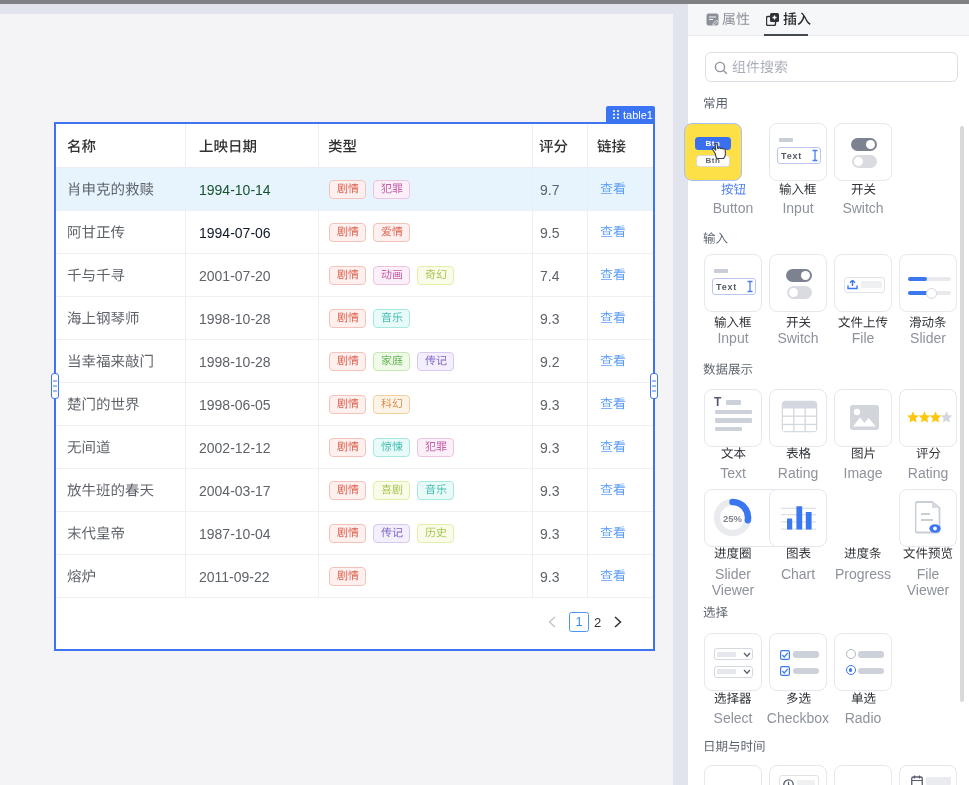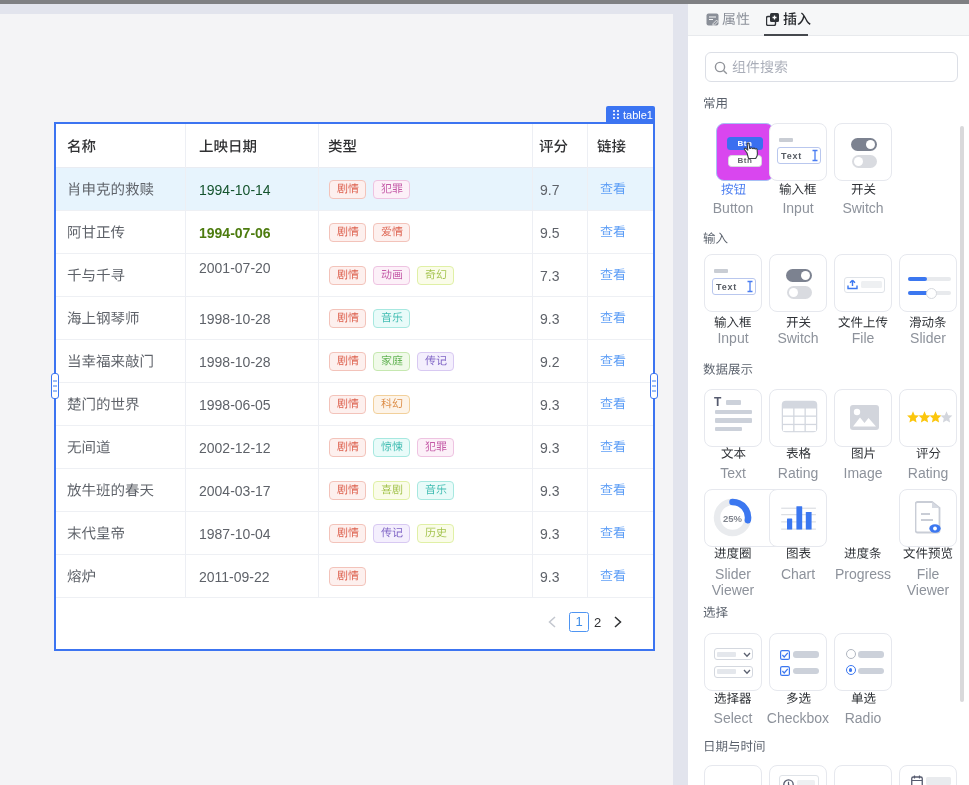--- a/index.html
+++ b/index.html
@@ -86,21 +86,21 @@
 <div style="position:absolute;left:599.5px;top:182.0px">
       <svg width="26.0" height="15" viewBox="0 0 26.0 15" style="display:block">
         <path fill="#5c9df6" d="M3.8 8.3H9.1V9.4H3.8ZM3.8 6.6H9.1V7.7H3.8ZM2.9 5.9V10.1H10.1V5.9ZM1 10.9V11.8H12.1V10.9ZM6 0.3V1.9H0.7V2.8H4.9C3.8 4 2.1 5.1 0.5 5.7C0.7 5.8 1 6.2 1.1 6.4C2.9 5.7 4.8 4.4 6 2.8V5.5H6.9V2.8C8.1 4.3 10.1 5.7 11.9 6.3C12 6.1 12.3 5.7 12.5 5.5C10.9 5 9.1 4 8 2.8H12.3V1.9H6.9V0.3Z M17.3 8.4H23V9.3H17.3ZM17.3 7.7V6.8H23V7.7ZM17.3 10H23V10.9H17.3ZM23.7 0.4C21.7 0.8 17.7 1 14.5 1C14.6 1.2 14.7 1.5 14.7 1.8C15.9 1.8 17.1 1.7 18.3 1.7C18.2 2 18.1 2.3 18 2.6H14.7V3.4H17.7C17.6 3.7 17.5 4 17.3 4.3H13.8V5.1H16.8C16 6.5 14.9 7.7 13.4 8.6C13.6 8.7 13.9 9.1 14.1 9.3C14.9 8.8 15.7 8.1 16.4 7.4V12.2H17.3V11.7H23V12.2H24V6H17.4C17.6 5.7 17.8 5.4 18 5.1H25.2V4.3H18.4C18.5 4 18.7 3.7 18.8 3.4H24.5V2.6H19.1L19.4 1.6C21.3 1.5 23 1.3 24.4 1.1Z"></path>
       </svg>
     </div>
 <div style="position:absolute;left:66.5px;top:224.5px">
       <svg width="58.0" height="16.5" viewBox="0 0 58.0 16.5" style="display:block">
         <path fill="#5e6269" d="M5.5 1.3V2.3H11.7V12.3C11.7 12.6 11.6 12.6 11.3 12.6C10.9 12.7 9.9 12.7 8.7 12.6C8.9 12.9 9 13.4 9.1 13.6C10.6 13.6 11.5 13.6 12 13.5C12.5 13.3 12.7 13 12.7 12.3V2.3H14V1.3ZM6 4.3V10.7H7V9.6H10.1V4.3ZM7 5.3H9.1V8.7H7ZM1.2 0.9V13.6H2.1V1.9H4.1C3.8 2.9 3.3 4.1 2.9 5.2C4 6.3 4.2 7.3 4.2 8.1C4.2 8.6 4.1 9 3.9 9.1C3.8 9.2 3.6 9.3 3.5 9.3C3.2 9.3 2.9 9.3 2.6 9.3C2.8 9.5 2.9 10 2.9 10.2C3.2 10.2 3.6 10.2 3.9 10.2C4.2 10.2 4.4 10.1 4.6 9.9C5 9.6 5.2 9 5.2 8.2C5.2 7.3 5 6.3 3.9 5.1C4.4 3.9 4.9 2.5 5.3 1.3L4.6 0.9L4.5 0.9Z M24.5 0.3V3.1H19V0.3H17.9V3.1H15.2V4.1H17.9V13.6H19V12.6H24.5V13.5H25.7V4.1H28.3V3.1H25.7V0.3ZM19 4.1H24.5V7.3H19ZM19 11.6V8.4H24.5V11.6Z M31.7 5.1V11.9H29.8V13H42.8V11.9H37.2V7.4H41.7V6.3H37.2V2.4H42.3V1.3H30.3V2.4H36V11.9H32.8V5.1Z M47.4 0.3C46.5 2.6 45.2 4.7 43.8 6.1C43.9 6.4 44.3 6.9 44.4 7.2C44.9 6.7 45.4 6.1 45.8 5.4V13.6H46.9V3.8C47.4 2.8 48 1.7 48.4 0.7ZM50.3 10.7C51.7 11.5 53.3 12.8 54.1 13.6L54.9 12.8C54.5 12.4 54 12 53.3 11.5C54.4 10.3 55.7 8.9 56.5 7.9L55.8 7.4L55.6 7.5H50.9L51.5 5.7H57.3V4.7H51.8L52.2 3H56.7V2H52.5L52.9 0.5L51.8 0.4L51.4 2H48.5V3H51.1L50.6 4.7H47.7V5.7H50.3C50 6.8 49.7 7.7 49.5 8.5H54.7C54 9.2 53.2 10.1 52.5 10.9C52 10.6 51.5 10.3 51.1 10Z"></path>
       </svg>
     </div>
-<div style="position:absolute;top:225.0px;font-size:14px;color:#4d7c0f;font-weight:bold;line-height:16px;white-space:nowrap;left:199px;">1994-07-06</div>
+<div style="position:absolute;top:225.0px;font-size:14px;color:#0f172a;font-weight:normal;line-height:16px;white-space:nowrap;left:199px;">1994-07-06</div>
 <div class="abs" style="left:329px;top:223.0px;width:37px;height:19px;background:#fdf0ee;border:1px solid #f3c3ba;border-radius:4px;display:flex;align-items:center;justify-content:center">
       <svg width="22.0" height="13" viewBox="0 0 22.0 13" style="display:block">
         <path fill="#dc5d4a" d="M7.4 1.5V7.6H8.1V1.5ZM9.3 0.4V9.4C9.3 9.5 9.2 9.6 9.1 9.6C8.9 9.6 8.4 9.6 7.9 9.6C8 9.8 8.1 10.1 8.1 10.4C8.9 10.4 9.4 10.3 9.7 10.2C10 10.1 10.1 9.8 10.1 9.4V0.4ZM2.2 6.7V10.3H2.9V9.8H5.6V10.2H6.3V6.7H4.7V5.5H6.7V4.7H4.7V3.5H6.3V0.8H1.2V3.2C1.2 4.9 1.2 7.4 0.3 9.2C0.5 9.3 0.8 9.7 0.9 9.8C1.5 8.6 1.8 7 1.9 5.5H3.9V6.7ZM2 1.5H5.5V2.8H2ZM2 3.5H3.9V4.7H2C2 4.3 2 3.9 2 3.5ZM2.9 9.1V7.4H5.6V9.1Z M12.7 0.2V10.3H13.4V0.2ZM11.8 2.3C11.7 3.2 11.6 4.4 11.3 5.2L11.9 5.4C12.2 4.6 12.4 3.3 12.4 2.4ZM13.5 2C13.8 2.6 14 3.3 14.1 3.7L14.7 3.4C14.6 3 14.3 2.3 14.1 1.8ZM15.9 7.1H19.9V8H15.9ZM15.9 6.5V5.7H19.9V6.5ZM17.5 0.2V1.1H14.7V1.7H17.5V2.4H14.9V3H17.5V3.8H14.3V4.4H21.5V3.8H18.3V3H20.9V2.4H18.3V1.7H21.2V1.1H18.3V0.2ZM15.1 5.1V10.3H15.9V8.6H19.9V9.4C19.9 9.5 19.8 9.6 19.7 9.6C19.5 9.6 19 9.6 18.4 9.6C18.5 9.8 18.7 10.1 18.7 10.3C19.5 10.3 20 10.3 20.3 10.2C20.6 10 20.7 9.8 20.7 9.4V5.1Z"></path>
       </svg>
     </div>
 <div class="abs" style="left:373px;top:223.0px;width:37px;height:19px;background:#fdf0ee;border:1px solid #f3c3ba;border-radius:4px;display:flex;align-items:center;justify-content:center">
       <svg width="22.0" height="13" viewBox="0 0 22.0 13" style="display:block">
         <path fill="#dc5d4a" d="M9.2 0.4C7.3 0.7 3.9 0.9 1.2 0.9C1.3 1.1 1.4 1.4 1.4 1.6C4.1 1.6 7.4 1.4 9.5 1ZM8.1 1.4C7.9 1.8 7.5 2.5 7.2 2.9H6.1C6 2.5 5.8 2 5.6 1.5L4.9 1.7C5.1 2.1 5.2 2.6 5.3 2.9H3.6C3.5 2.6 3.2 2 3 1.6L2.4 1.8C2.6 2.2 2.7 2.6 2.8 2.9H0.9V4.8H1.6V3.6H9.4V4.8H10.1V2.9H8C8.2 2.5 8.5 2 8.8 1.6ZM4.5 7.2H7.8C7.4 7.7 6.8 8.1 6.2 8.4C5.5 8.1 4.9 7.7 4.5 7.2ZM4 3.9C3.9 4.2 3.9 4.6 3.8 4.9H1.7V5.6H3.6C3 7.4 2 8.8 0.5 9.6C0.6 9.7 0.9 10.1 1 10.2C2.2 9.5 3.1 8.6 3.7 7.3C4.2 7.9 4.8 8.4 5.4 8.8C4.6 9.1 3.7 9.3 2.8 9.5C2.9 9.6 3.1 10 3.2 10.2C4.2 10 5.3 9.7 6.2 9.2C7.3 9.7 8.5 10 9.8 10.2C9.9 10 10.1 9.6 10.2 9.5C9.1 9.3 8 9.1 7 8.7C7.8 8.2 8.5 7.6 8.9 6.8L8.5 6.4L8.3 6.5H4.1C4.2 6.2 4.3 5.9 4.4 5.6H9.3V4.9H4.6C4.7 4.6 4.7 4.3 4.8 4Z M12.7 0.2V10.3H13.4V0.2ZM11.8 2.3C11.7 3.2 11.6 4.4 11.3 5.2L11.9 5.4C12.2 4.6 12.4 3.3 12.4 2.4ZM13.5 2C13.8 2.6 14 3.3 14.1 3.7L14.7 3.4C14.6 3 14.3 2.3 14.1 1.8ZM15.9 7.1H19.9V8H15.9ZM15.9 6.5V5.7H19.9V6.5ZM17.5 0.2V1.1H14.7V1.7H17.5V2.4H14.9V3H17.5V3.8H14.3V4.4H21.5V3.8H18.3V3H20.9V2.4H18.3V1.7H21.2V1.1H18.3V0.2ZM15.1 5.1V10.3H15.9V8.6H19.9V9.4C19.9 9.5 19.8 9.6 19.7 9.6C19.5 9.6 19 9.6 18.4 9.6C18.5 9.8 18.7 10.1 18.7 10.3C19.5 10.3 20 10.3 20.3 10.2C20.6 10 20.7 9.8 20.7 9.4V5.1Z"></path>
       </svg>
     </div>
@@ -108,37 +108,37 @@
 <div style="position:absolute;left:599.5px;top:225.0px">
       <svg width="26.0" height="15" viewBox="0 0 26.0 15" style="display:block">
         <path fill="#5c9df6" d="M3.8 8.3H9.1V9.4H3.8ZM3.8 6.6H9.1V7.7H3.8ZM2.9 5.9V10.1H10.1V5.9ZM1 10.9V11.8H12.1V10.9ZM6 0.3V1.9H0.7V2.8H4.9C3.8 4 2.1 5.1 0.5 5.7C0.7 5.8 1 6.2 1.1 6.4C2.9 5.7 4.8 4.4 6 2.8V5.5H6.9V2.8C8.1 4.3 10.1 5.7 11.9 6.3C12 6.1 12.3 5.7 12.5 5.5C10.9 5 9.1 4 8 2.8H12.3V1.9H6.9V0.3Z M17.3 8.4H23V9.3H17.3ZM17.3 7.7V6.8H23V7.7ZM17.3 10H23V10.9H17.3ZM23.7 0.4C21.7 0.8 17.7 1 14.5 1C14.6 1.2 14.7 1.5 14.7 1.8C15.9 1.8 17.1 1.7 18.3 1.7C18.2 2 18.1 2.3 18 2.6H14.7V3.4H17.7C17.6 3.7 17.5 4 17.3 4.3H13.8V5.1H16.8C16 6.5 14.9 7.7 13.4 8.6C13.6 8.7 13.9 9.1 14.1 9.3C14.9 8.8 15.7 8.1 16.4 7.4V12.2H17.3V11.7H23V12.2H24V6H17.4C17.6 5.7 17.8 5.4 18 5.1H25.2V4.3H18.4C18.5 4 18.7 3.7 18.8 3.4H24.5V2.6H19.1L19.4 1.6C21.3 1.5 23 1.3 24.4 1.1Z"></path>
       </svg>
     </div>
 <div style="position:absolute;left:66.5px;top:267.5px">
       <svg width="58.0" height="16.5" viewBox="0 0 58.0 16.5" style="display:block">
         <path fill="#5e6269" d="M11.5 0.5C9.2 1.2 5.1 1.8 1.5 2.1C1.7 2.4 1.8 2.8 1.8 3.1C3.4 2.9 5 2.8 6.6 2.5V6H0.8V7.1H6.6V13.6H7.8V7.1H13.8V6H7.8V2.4C9.5 2.1 11.1 1.8 12.3 1.4Z M15.3 9V10.1H24.4V9ZM18.3 0.6C17.9 2.6 17.3 5.4 16.9 7L17.8 7H18H26.2C25.9 10.3 25.5 11.8 25 12.3C24.8 12.4 24.6 12.4 24.2 12.4C23.8 12.4 22.6 12.4 21.5 12.3C21.7 12.6 21.9 13.1 21.9 13.4C23 13.5 24 13.5 24.5 13.5C25.1 13.4 25.5 13.3 25.9 12.9C26.6 12.3 27 10.6 27.4 6.5C27.4 6.3 27.4 5.9 27.4 5.9H18.3C18.5 5.2 18.7 4.2 18.9 3.3H27.2V2.3H19.1L19.4 0.7Z M40.5 0.5C38.2 1.2 34.1 1.8 30.5 2.1C30.7 2.4 30.8 2.8 30.8 3.1C32.4 2.9 34 2.8 35.6 2.5V6H29.8V7.1H35.6V13.6H36.8V7.1H42.8V6H36.8V2.4C38.5 2.1 40.1 1.8 41.3 1.4Z M47.2 9.4C48 10.2 48.9 11.2 49.3 11.9L50.2 11.3C49.8 10.6 48.9 9.6 48 8.9ZM53 6.4V7.8H44.5V8.8H53V12.1C53 12.3 52.9 12.4 52.6 12.4C52.4 12.4 51.4 12.4 50.5 12.4C50.6 12.7 50.8 13.1 50.8 13.4C52.2 13.4 53 13.4 53.4 13.3C54 13.1 54.1 12.8 54.1 12.1V8.8H57.3V7.8H54.1V6.4ZM46.4 3.1V4H54.2V5.4H45.9V6.3H55.4V0.9H46V1.8H54.2V3.1Z"></path>
       </svg>
     </div>
-<div style="position:absolute;top:260px;font-size:14px;color:#5e6269;font-weight:normal;line-height:16px;white-space:nowrap;left:199px;">2001-07-20</div>
+<div style="position:absolute;top:268.0px;font-size:14px;color:#5e6269;font-weight:normal;line-height:16px;white-space:nowrap;left:199px;">2001-07-20</div>
 <div class="abs" style="left:329px;top:266.0px;width:37px;height:19px;background:#fdf0ee;border:1px solid #f3c3ba;border-radius:4px;display:flex;align-items:center;justify-content:center">
       <svg width="22.0" height="13" viewBox="0 0 22.0 13" style="display:block">
         <path fill="#dc5d4a" d="M7.4 1.5V7.6H8.1V1.5ZM9.3 0.4V9.4C9.3 9.5 9.2 9.6 9.1 9.6C8.9 9.6 8.4 9.6 7.9 9.6C8 9.8 8.1 10.1 8.1 10.4C8.9 10.4 9.4 10.3 9.7 10.2C10 10.1 10.1 9.8 10.1 9.4V0.4ZM2.2 6.7V10.3H2.9V9.8H5.6V10.2H6.3V6.7H4.7V5.5H6.7V4.7H4.7V3.5H6.3V0.8H1.2V3.2C1.2 4.9 1.2 7.4 0.3 9.2C0.5 9.3 0.8 9.7 0.9 9.8C1.5 8.6 1.8 7 1.9 5.5H3.9V6.7ZM2 1.5H5.5V2.8H2ZM2 3.5H3.9V4.7H2C2 4.3 2 3.9 2 3.5ZM2.9 9.1V7.4H5.6V9.1Z M12.7 0.2V10.3H13.4V0.2ZM11.8 2.3C11.7 3.2 11.6 4.4 11.3 5.2L11.9 5.4C12.2 4.6 12.4 3.3 12.4 2.4ZM13.5 2C13.8 2.6 14 3.3 14.1 3.7L14.7 3.4C14.6 3 14.3 2.3 14.1 1.8ZM15.9 7.1H19.9V8H15.9ZM15.9 6.5V5.7H19.9V6.5ZM17.5 0.2V1.1H14.7V1.7H17.5V2.4H14.9V3H17.5V3.8H14.3V4.4H21.5V3.8H18.3V3H20.9V2.4H18.3V1.7H21.2V1.1H18.3V0.2ZM15.1 5.1V10.3H15.9V8.6H19.9V9.4C19.9 9.5 19.8 9.6 19.7 9.6C19.5 9.6 19 9.6 18.4 9.6C18.5 9.8 18.7 10.1 18.7 10.3C19.5 10.3 20 10.3 20.3 10.2C20.6 10 20.7 9.8 20.7 9.4V5.1Z"></path>
       </svg>
     </div>
 <div class="abs" style="left:373px;top:266.0px;width:37px;height:19px;background:#fcf0f8;border:1px solid #eec3e1;border-radius:4px;display:flex;align-items:center;justify-content:center">
       <svg width="22.0" height="13" viewBox="0 0 22.0 13" style="display:block">
         <path fill="#c45aa7" d="M1 1.1V1.9H5.2V1.1ZM7.2 0.4C7.2 1.2 7.2 2 7.1 2.8H5.6V3.6H7.1C7 6.1 6.5 8.4 5 9.7C5.3 9.9 5.5 10.1 5.7 10.3C7.3 8.8 7.8 6.3 7.9 3.6H9.6C9.4 7.5 9.3 8.9 9 9.3C8.9 9.4 8.8 9.4 8.6 9.4C8.3 9.4 7.8 9.4 7.1 9.3C7.3 9.6 7.4 9.9 7.4 10.2C8 10.2 8.6 10.2 8.9 10.2C9.3 10.1 9.5 10 9.7 9.8C10.1 9.3 10.2 7.7 10.4 3.2C10.4 3.1 10.4 2.8 10.4 2.8H8C8 2 8 1.2 8 0.4ZM1 9 1 9V9C1.2 8.8 1.6 8.7 4.7 8L4.9 8.8L5.6 8.5C5.4 7.7 4.9 6.4 4.5 5.4L3.8 5.6C4 6.1 4.3 6.8 4.5 7.3L1.8 7.9C2.3 6.9 2.7 5.7 3 4.5H5.4V3.7H0.6V4.5H2.1C1.8 5.8 1.4 7.1 1.2 7.4C1 7.9 0.9 8.2 0.7 8.2C0.8 8.4 0.9 8.8 1 9Z M12 0.9V1.7H21V0.9ZM13.8 2.9V7.9H19.1V2.9ZM14.5 5.7H16.1V7.2H14.5ZM16.8 5.7H18.4V7.2H16.8ZM14.5 3.6H16.1V5.1H14.5ZM16.8 3.6H18.4V5.1H16.8ZM12 3.7V9.8H20.2V10.3H21V3.6H20.2V9H12.8V3.7Z"></path>
       </svg>
     </div>
 <div class="abs" style="left:417px;top:266.0px;width:37px;height:19px;background:#fafce9;border:1px solid #e0f0a6;border-radius:4px;display:flex;align-items:center;justify-content:center">
       <svg width="22.0" height="13" viewBox="0 0 22.0 13" style="display:block">
         <path fill="#a2c24b" d="M0.6 4.6V5.3H8.1V9.3C8.1 9.5 8 9.6 7.8 9.6C7.6 9.6 6.8 9.6 6 9.6C6.1 9.8 6.2 10.1 6.3 10.3C7.3 10.3 8 10.3 8.4 10.2C8.8 10.1 8.9 9.8 8.9 9.3V5.3H10.4V4.6ZM5.2 0.2C5.2 0.6 5.1 0.9 5 1.2H1.1V2H4.8C4.3 3 3.3 3.6 1 3.8C1.1 4 1.3 4.3 1.3 4.5C3.4 4.2 4.6 3.7 5.2 2.8C6.6 3.3 8.2 4 9.1 4.5L9.7 3.9C8.7 3.4 7 2.7 5.6 2.2L5.7 2H9.9V1.2H5.9C6 0.9 6 0.6 6 0.2ZM2.5 6.9H5.3V8.4H2.5ZM1.7 6.2V9.8H2.5V9.1H6.1V6.2Z M16.2 1.3V2.1H20.4C20.2 6.8 20.1 8.6 19.7 9C19.6 9.2 19.4 9.2 19.2 9.2C19 9.2 18.3 9.2 17.5 9.1C17.7 9.4 17.8 9.7 17.8 9.9C18.5 10 19.2 10 19.5 10C19.9 9.9 20.2 9.8 20.4 9.5C20.9 8.9 21 7.1 21.2 1.7C21.2 1.6 21.2 1.3 21.2 1.3ZM11.9 9.5C12.2 9.3 12.6 9.2 15.9 8.6C16.1 9.1 16.2 9.5 16.3 9.9L17 9.6C16.8 8.7 16.2 7.3 15.7 6.3L15 6.5C15.2 7 15.4 7.4 15.6 7.9L13.1 8.3C14.2 6.9 15.4 5.2 16.3 3.3L15.5 3C15.3 3.4 15.1 3.8 14.8 4.3L12.8 4.4C13.5 3.3 14.2 1.9 14.8 0.6L14 0.3C13.4 1.7 12.6 3.4 12.3 3.8C12 4.2 11.8 4.5 11.6 4.5C11.7 4.8 11.8 5.2 11.9 5.3C12.1 5.3 12.4 5.2 14.4 5C13.7 6.3 12.9 7.3 12.6 7.7C12.2 8.2 11.9 8.6 11.6 8.7C11.8 8.9 11.9 9.3 11.9 9.5Z"></path>
       </svg>
     </div>
-<div style="position:absolute;top:268.0px;font-size:14px;color:#5e6269;font-weight:normal;line-height:16px;white-space:nowrap;left:540px;">7.3</div>
+<div style="position:absolute;top:268.0px;font-size:14px;color:#5e6269;font-weight:normal;line-height:16px;white-space:nowrap;left:540px;">7.4</div>
 <div style="position:absolute;left:599.5px;top:268.0px">
       <svg width="26.0" height="15" viewBox="0 0 26.0 15" style="display:block">
         <path fill="#5c9df6" d="M3.8 8.3H9.1V9.4H3.8ZM3.8 6.6H9.1V7.7H3.8ZM2.9 5.9V10.1H10.1V5.9ZM1 10.9V11.8H12.1V10.9ZM6 0.3V1.9H0.7V2.8H4.9C3.8 4 2.1 5.1 0.5 5.7C0.7 5.8 1 6.2 1.1 6.4C2.9 5.7 4.8 4.4 6 2.8V5.5H6.9V2.8C8.1 4.3 10.1 5.7 11.9 6.3C12 6.1 12.3 5.7 12.5 5.5C10.9 5 9.1 4 8 2.8H12.3V1.9H6.9V0.3Z M17.3 8.4H23V9.3H17.3ZM17.3 7.7V6.8H23V7.7ZM17.3 10H23V10.9H17.3ZM23.7 0.4C21.7 0.8 17.7 1 14.5 1C14.6 1.2 14.7 1.5 14.7 1.8C15.9 1.8 17.1 1.7 18.3 1.7C18.2 2 18.1 2.3 18 2.6H14.7V3.4H17.7C17.6 3.7 17.5 4 17.3 4.3H13.8V5.1H16.8C16 6.5 14.9 7.7 13.4 8.6C13.6 8.7 13.9 9.1 14.1 9.3C14.9 8.8 15.7 8.1 16.4 7.4V12.2H17.3V11.7H23V12.2H24V6H17.4C17.6 5.7 17.8 5.4 18 5.1H25.2V4.3H18.4C18.5 4 18.7 3.7 18.8 3.4H24.5V2.6H19.1L19.4 1.6C21.3 1.5 23 1.3 24.4 1.1Z"></path>
       </svg>
     </div>
 <div style="position:absolute;left:66.5px;top:310.5px">
       <svg width="72.5" height="16.5" viewBox="0 0 72.5 16.5" style="display:block">
         <path fill="#5e6269" d="M1.4 1.2C2.2 1.7 3.3 2.3 3.9 2.8L4.5 2C4 1.5 2.9 0.9 2 0.5ZM0.6 5.5C1.4 5.9 2.5 6.5 3 7L3.6 6.1C3.1 5.7 2 5.1 1.2 4.7ZM1 12.8 2 13.4C2.6 12 3.3 10.2 3.9 8.7L3 8.1C2.5 9.7 1.6 11.6 1 12.8ZM8.1 5.7C8.7 6.1 9.4 6.8 9.7 7.3H6.6L6.9 5.3H11.9L11.8 7.3H9.7L10.3 6.9C10 6.4 9.3 5.7 8.7 5.3ZM4.1 7.3V8.3H5.5C5.3 9.5 5.1 10.6 4.9 11.5H11.4C11.3 12 11.2 12.3 11.1 12.4C10.9 12.6 10.8 12.6 10.5 12.6C10.3 12.6 9.6 12.6 8.8 12.5C9 12.8 9.1 13.2 9.1 13.5C9.8 13.5 10.5 13.5 10.9 13.5C11.4 13.4 11.7 13.3 12 13C12.2 12.7 12.3 12.3 12.5 11.5H13.6V10.6H12.6C12.6 9.9 12.7 9.2 12.8 8.3H14V7.3H12.8L12.9 4.8C12.9 4.7 12.9 4.3 12.9 4.3H6C5.9 5.2 5.8 6.3 5.6 7.3ZM6.5 8.3H11.7C11.7 9.2 11.6 10 11.6 10.6H6.2ZM7.7 8.7C8.3 9.3 9.1 10 9.4 10.6L10.1 10.1C9.7 9.6 9 8.8 8.3 8.4ZM6.4 0.3C5.9 2 5 3.7 4 4.8C4.2 4.9 4.7 5.2 4.9 5.4C5.5 4.7 6 3.9 6.5 2.9H13.6V1.9H6.9C7.1 1.5 7.3 1 7.5 0.6Z M20.7 0.5V11.8H15.2V12.9H28.3V11.8H21.8V6.1H27.3V5H21.8V0.5Z M31.5 0.3C31.1 1.7 30.3 3 29.5 3.8C29.6 4.1 29.9 4.6 30 4.9C30.5 4.3 31 3.7 31.4 3H34.7V1.9H32C32.2 1.5 32.3 1.1 32.5 0.6ZM31.8 13.5C32 13.3 32.4 13.1 34.8 11.8C34.8 11.6 34.7 11.2 34.6 10.9L32.9 11.7V8.5H34.9V7.5H32.9V5.5H34.6V4.5H30.6V5.5H31.9V7.5H29.9V8.5H31.9V11.7C31.9 12.2 31.6 12.5 31.3 12.6C31.5 12.8 31.7 13.3 31.8 13.5ZM35.2 1.1V13.6H36.2V2H41.4V12.2C41.4 12.4 41.4 12.5 41.2 12.5C40.9 12.5 40.3 12.5 39.5 12.5C39.7 12.7 39.8 13.2 39.9 13.4C40.9 13.4 41.5 13.4 41.9 13.2C42.3 13.1 42.5 12.8 42.5 12.2V1.1ZM39.9 2.6C39.6 3.7 39.3 4.9 38.9 6C38.4 5.1 37.9 4.3 37.4 3.5L36.6 3.9C37.2 4.9 37.9 6 38.4 7.2C37.8 8.8 37.1 10.2 36.3 11.3C36.6 11.5 37 11.7 37.1 11.9C37.8 10.9 38.4 9.6 39 8.3C39.5 9.3 39.9 10.3 40.2 11.1L41 10.6C40.7 9.6 40.1 8.4 39.4 7.1C40 5.7 40.4 4.2 40.8 2.7Z M49.7 7.9C50.3 8.4 50.9 9.1 51.3 9.6H46.1V10.5H53.4C52.7 11.3 51.7 12.4 50.9 13.2L51.8 13.7C53 12.5 54.3 11 55.3 9.9L54.5 9.5L54.3 9.6H51.4L52.1 9.1C51.8 8.6 51.1 7.9 50.5 7.5ZM44.4 4.9V5.8H50.2L50.2 4.9H47.9V3.8H49.9V2.9H47.9V1.8H50.1V0.9H44.5V1.8H46.9V2.9H44.8V3.8H46.9V4.9ZM50.6 5.4 50.2 5.8C48.8 7 46.5 8.1 44.1 8.8C44.3 9 44.6 9.4 44.8 9.7C47 8.9 49.1 7.9 50.6 6.7C52 7.7 54.5 9 56.8 9.6C56.9 9.3 57.2 8.9 57.5 8.6C55.2 8.1 52.6 7 51.3 6L51.5 5.8L51.5 5.8H57.2V4.9H54.7V3.7H56.8V2.9H54.7V1.8H57V0.9H51.1V1.8H53.6V2.9H51.5V3.7H53.6V4.9H51.3V5.7Z M61.7 0.3V6.1C61.7 8.7 61.5 11.1 59.5 12.9C59.7 13.1 60.1 13.4 60.3 13.6C62.4 11.6 62.7 9 62.7 6.1V0.3ZM59.4 2V9H60.3V2ZM64.1 3.8V11.5H65.1V4.8H67V13.6H68.1V4.8H70.2V10.3C70.2 10.4 70.1 10.5 70 10.5C69.8 10.5 69.3 10.5 68.8 10.5C68.9 10.7 69.1 11.2 69.1 11.4C69.9 11.4 70.4 11.4 70.7 11.3C71.1 11.1 71.2 10.8 71.2 10.3V3.8H68.1V2H71.7V1H63.6V2H67V3.8Z"></path>
       </svg>
     </div>
@@ -352,21 +352,21 @@
 <div style="position:absolute;left:732px;top:59.5px">
       <svg width="56.0" height="16" viewBox="0 0 56.0 16" style="display:block">
         <path fill="#a9adb8" d="M0.7 11.2 0.9 12.2C2.2 11.9 3.9 11.5 5.6 11L5.5 10.1C3.7 10.6 1.9 11 0.7 11.2ZM6.7 1V11.9H5.3V12.9H13.4V11.9H12.2V1ZM7.7 11.9V9.1H11.2V11.9ZM7.7 5.5H11.2V8.2H7.7ZM7.7 4.5V1.9H11.2V4.5ZM0.9 6.1C1.1 6 1.5 5.9 3.4 5.7C2.7 6.6 2.1 7.3 1.8 7.6C1.4 8.1 1 8.5 0.7 8.6C0.8 8.8 1 9.3 1 9.5C1.3 9.3 1.8 9.2 5.6 8.4C5.6 8.2 5.6 7.8 5.6 7.5L2.5 8.1C3.7 6.9 4.8 5.3 5.8 3.8L5 3.2C4.7 3.8 4.4 4.3 4 4.8L2 5C2.9 3.8 3.8 2.2 4.5 0.7L3.5 0.3C2.9 2 1.8 3.8 1.4 4.3C1.1 4.7 0.8 5.1 0.6 5.1C0.7 5.4 0.9 5.9 0.9 6.1Z M18.4 7.3V8.3H22.5V13.2H23.5V8.3H27.3V7.3H23.5V4.2H26.7V3.1H23.5V0.4H22.5V3.1H20.6C20.8 2.5 20.9 1.8 21.1 1.2L20 1C19.7 2.8 19.1 4.6 18.3 5.8C18.6 5.9 19 6.2 19.2 6.3C19.6 5.7 19.9 5 20.2 4.2H22.5V7.3ZM17.8 0.3C17 2.4 15.8 4.5 14.4 5.9C14.6 6.2 14.9 6.7 15.1 7C15.5 6.5 15.9 5.9 16.3 5.3V13.1H17.3V3.7C17.9 2.7 18.4 1.7 18.7 0.6Z M30.3 0.3V3.1H28.6V4.1H30.3V7.1L28.5 7.7L28.8 8.7L30.3 8.1V11.9C30.3 12 30.3 12.1 30.1 12.1C29.9 12.1 29.4 12.1 28.9 12.1C29 12.4 29.2 12.8 29.2 13.1C30 13.1 30.5 13.1 30.9 12.9C31.2 12.7 31.3 12.4 31.3 11.9V7.8L32.9 7.1L32.7 6.2L31.3 6.7V4.1H32.7V3.1H31.3V0.3ZM33.3 8V8.9H33.9L33.8 8.9C34.4 9.9 35.2 10.7 36.2 11.3C35 11.8 33.6 12.1 32.3 12.3C32.4 12.5 32.6 12.9 32.7 13.2C34.3 12.9 35.8 12.5 37.1 11.9C38.2 12.4 39.5 12.9 40.8 13.1C41 12.9 41.2 12.5 41.5 12.3C40.2 12.1 39.1 11.7 38.1 11.3C39.2 10.6 40.2 9.5 40.8 8.2L40.1 7.9L39.9 8H37.6V6.6H40.8V1.4H38.1V2.3H39.9V3.6H38.2V4.4H39.9V5.8H37.6V0.3H36.6V5.8H34.4V4.4H35.9V3.6H34.4V2.3C35.1 2.1 35.9 1.8 36.5 1.5L35.7 0.8C35.2 1.1 34.3 1.5 33.5 1.8V6.6H36.6V8ZM39.3 8.9C38.8 9.7 38 10.3 37.1 10.8C36.2 10.3 35.4 9.6 34.9 8.9Z M50.9 10.6C52.1 11.2 53.5 12.2 54.3 12.9L55.1 12.2C54.3 11.6 52.8 10.7 51.7 10.1ZM46.1 10.1C45.3 10.9 44 11.7 42.9 12.2C43.1 12.4 43.5 12.7 43.7 12.9C44.8 12.3 46.1 11.4 47 10.5ZM44.7 7.6C45 7.5 45.3 7.4 47.9 7.3C46.7 7.8 45.8 8.2 45.3 8.4C44.5 8.7 43.9 8.9 43.4 9C43.5 9.2 43.7 9.7 43.7 9.9C44.1 9.8 44.6 9.7 48.7 9.4V11.9C48.7 12.1 48.6 12.1 48.4 12.1C48.2 12.2 47.4 12.2 46.6 12.1C46.7 12.4 46.9 12.8 47 13.1C48 13.1 48.7 13.1 49.1 12.9C49.6 12.8 49.7 12.5 49.7 11.9V9.4L53.2 9.2C53.5 9.6 53.9 10 54.1 10.3L54.9 9.7C54.3 8.9 53 7.8 52.1 7L51.3 7.4C51.7 7.8 52.1 8.1 52.4 8.5L46.3 8.8C48.3 8 50.3 7.1 52.2 6L51.4 5.3C50.8 5.7 50.1 6.1 49.4 6.5L46.3 6.6C47.3 6.2 48.3 5.6 49.1 5L48.7 4.6H54.1V6.4H55.1V3.7H49.5V2.4H54.9V1.5H49.5V0.3H48.5V1.5H43.1V2.4H48.5V3.7H42.9V6.4H43.9V4.6H48.1C47.1 5.4 45.8 6.1 45.4 6.3C45.1 6.5 44.7 6.6 44.4 6.6C44.5 6.9 44.7 7.4 44.7 7.6Z"></path>
       </svg>
     </div>
 <div style="position:absolute;left:702.5px;top:97px">
       <svg width="25.0" height="14.5" viewBox="0 0 25.0 14.5" style="display:block">
         <path fill="#5a616c" d="M3.9 4.6H8.7V5.8H3.9ZM1.9 7.6V11.2H2.8V8.4H5.9V11.8H6.9V8.4H9.8V10.2C9.8 10.3 9.8 10.4 9.6 10.4C9.3 10.4 8.7 10.4 7.9 10.4C8.1 10.6 8.2 11 8.3 11.2C9.2 11.2 9.9 11.2 10.3 11.1C10.7 11 10.8 10.7 10.8 10.2V7.6H6.9V6.5H9.6V3.9H3V6.5H5.9V7.6ZM2.1 0.7C2.5 1.1 2.9 1.8 3.1 2.2H1.1V4.9H2V3H10.6V4.9H11.5V2.2H6.8V0.2H5.9V2.2H3.2L4 1.8C3.8 1.4 3.4 0.8 3 0.4ZM9.5 0.3C9.3 0.8 8.8 1.5 8.5 1.9L9.2 2.2C9.6 1.8 10.1 1.2 10.5 0.7Z M14.4 1.1V5.7C14.4 7.4 14.3 9.6 12.9 11.2C13.1 11.3 13.5 11.6 13.6 11.8C14.6 10.8 15 9.3 15.2 7.9H18.3V11.6H19.3V7.9H22.7V10.5C22.7 10.7 22.6 10.8 22.3 10.8C22.1 10.8 21.2 10.8 20.4 10.8C20.5 11 20.6 11.4 20.7 11.7C21.9 11.7 22.6 11.7 23 11.5C23.4 11.4 23.6 11.1 23.6 10.5V1.1ZM15.3 2H18.3V4H15.3ZM22.7 2V4H19.3V2ZM15.3 4.9H18.3V7H15.3C15.3 6.5 15.3 6.1 15.3 5.7ZM22.7 4.9V7H19.3V4.9Z"></path>
       </svg>
     </div>
-<div class="abs" style="left:716px;top:123px;width:58px;height:58px;background:#d946ef;border:1px solid #a8c0f5;border-radius:8px">
+<div class="abs" style="left:684px;top:123px;width:58px;height:58px;background:#fde047;border:1px solid #a8c0f5;border-radius:8px">
       <div class="abs" style="left:10px;top:13px;width:36px;height:13px;background:#3a6ff0;border-radius:3.5px;color:#fff;font-size:8px;font-weight:bold;text-align:center;line-height:13px;letter-spacing:0.5px">Btn</div>
 <div class="abs" style="left:11px;top:31px;width:34px;height:12px;background:#fff;border:1px solid #d8dadf;border-radius:3.5px;color:#63666b;font-size:8px;font-weight:bold;text-align:center;line-height:10px;letter-spacing:0.5px">Btn</div>
 <svg class="abs" style="left:25px;top:17px" width="18" height="19">
 <path d="M6.5 17.5 L5 12 L2.5 8.5 C2 7.6 3 6.8 3.8 7.4 L5.8 9.2 L5.2 3 C5.1 1.8 6.8 1.6 7 2.8 L7.7 7.5 L8.6 7.4 C8.8 6.6 10 6.6 10.3 7.4 L11.2 7.6 C11.5 6.9 12.6 7 12.8 7.8 L13.6 8 C14 7.4 15 7.6 15.1 8.4 L15.4 12.5 C15.5 14 15 15.5 14.2 16.6 L13.7 17.5 Z" fill="#fff" stroke="#3a3f45" stroke-width="1.1" stroke-linejoin="round"></path>
       </svg>
     </div>
 <div class="abs" style="left:769px;top:123px;width:58px;height:58px;background:#fff;border:1px solid #e6e8ee;border-radius:8px">
       <div class="abs" style="left:9px;top:14px;width:14px;height:4px;background:#c9cdd4;border-radius:1px"></div>
 <div class="abs" style="left:7px;top:23px;width:44px;height:17px;border:1px solid #b9c7ee;border-radius:3px"></div>
 <div class="abs" style="left:11px;top:26.5px;width:26px;font-size:9px;font-weight:bold;color:#565b63;letter-spacing:0.8px">Text</div>

